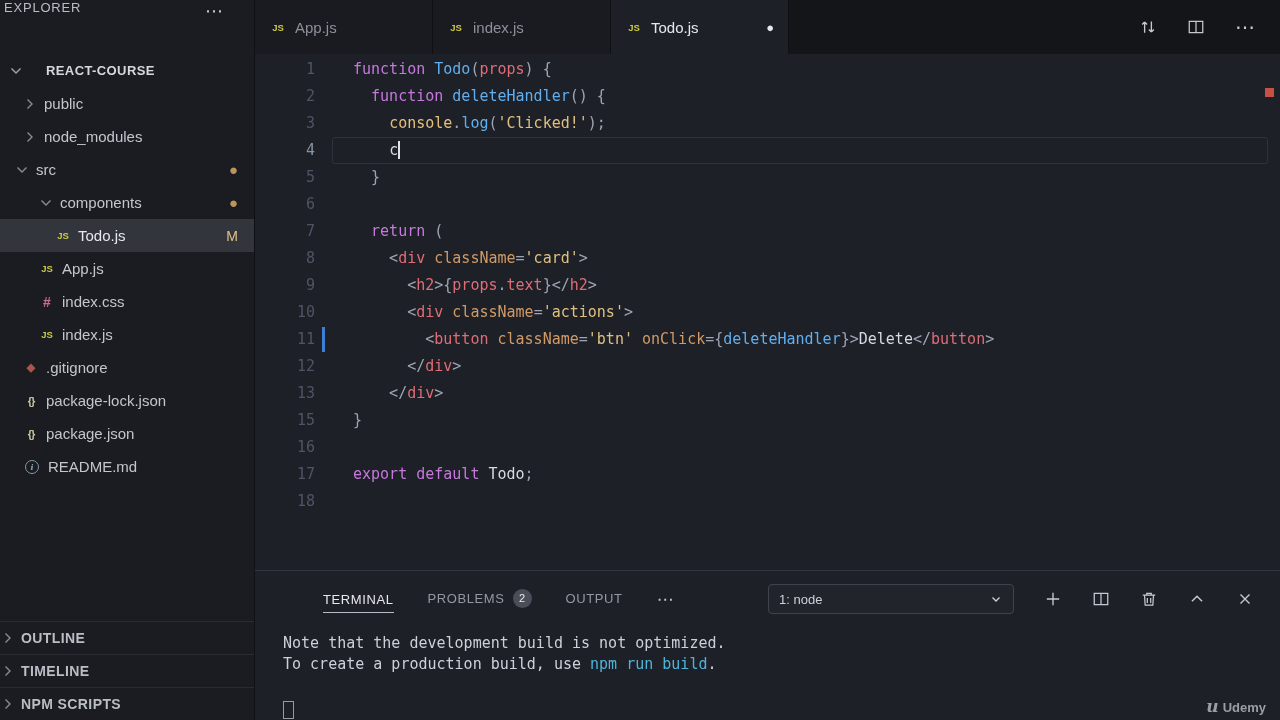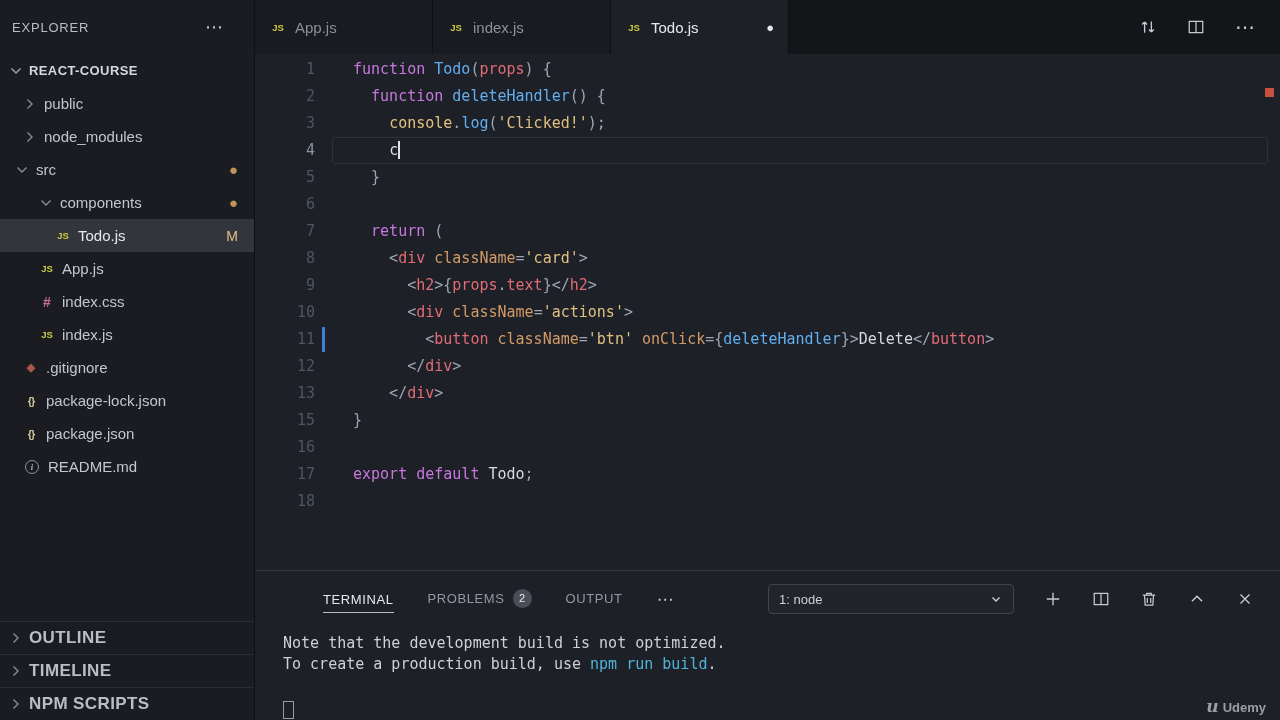--- a/index.html
+++ b/index.html
@@ -6,37 +6,37 @@
   body{
     width:1280px;height:720px;overflow:hidden;
     background:var(--tabbar_bg,#141519);
     font-family:"Liberation Sans",sans-serif;
     -webkit-font-smoothing:antialiased;
   }
   .app{display:flex;width:1280px;height:720px;}
 
   
   .sidebar{width:255px;flex:none;background:var(--sidebar_bg,#1b1c22);display:flex;flex-direction:column;border-right:1px solid var(--dark_border,#0f1014);box-sizing:border-box;}
-  .sb-header{height:54px;flex:none;display:flex;align-items:center;justify-content:space-between;padding:0 30px 0 12px;color:#b9bdc5;font-size:13px;letter-spacing:.8px;}
+  .sb-header{height:54px;flex:none;display:flex;justify-content:space-between;padding:0 30px 0 4px;color:#b9bdc5;font-size:13px;letter-spacing:.8px;}
   .more{font-size:18px;color:var(--icon,#c6cad2);cursor:pointer;letter-spacing:1px;}
-  .root-row{height:33px;flex:none;display:flex;align-items:center;gap:5px;padding-left:8px;font-size:13px;font-weight:bold;letter-spacing:.4px;color:#d5d8de;}
+  .root-row{height:33px;flex:none;display:flex;align-items:center;gap:22px;padding-left:8px;font-size:13px;font-weight:bold;letter-spacing:.4px;color:#d5d8de;}
   .tree{flex:1;overflow:hidden;}
   .trow{height:33px;display:flex;align-items:center;gap:6px;font-size:15px;color:var(--text_normal,#c2c6cd);cursor:pointer;box-sizing:border-box;}
   .trow.selected{background:var(--selection_bg,#33353d);color:var(--text_bright,#e6e8ed);}
   .chev{flex:none;}
   .fi{flex:none;width:18px;display:inline-flex;align-items:center;justify-content:center;font-weight:bold;}
   .fi-js{color:#cbcb41;font-size:9.5px;letter-spacing:0;}
   .fi-css{color:#c76b98;font-size:14px;}
   .fi-json{color:#c9c49a;font-size:11px;letter-spacing:-1px;}
   .fi-git{color:#a8574a;font-size:11px;}
   .fi-info{width:12px;height:12px;margin:0 3px;border:1.2px solid #8398a6;border-radius:50%;color:#8fa1ad;font-size:8px;font-family:"DejaVu Serif",serif;font-style:italic;}
   .badge-dot{margin-left:auto;margin-right:16px;color:var(--modified_dot,#bf935a);font-size:15px;}
   .badge-m{margin-left:auto;margin-right:16px;color:var(--modified_badge,#e2c08d);font-size:14px;font-weight:normal;}
   .sb-sections{margin-top:auto;}
-  .section{height:32px;border-top:1px solid #2a2c33;display:flex;align-items:center;gap:5px;padding-left:8px;color:#b9bdc5;font-size:17px;font-weight:bold;letter-spacing:.4px;cursor:pointer;}
+  .section{height:32px;border-top:1px solid #2a2c33;display:flex;align-items:center;gap:5px;padding-left:0;color:#b9bdc5;font-size:14px;font-weight:bold;letter-spacing:.4px;cursor:pointer;}
 
   
   .main{flex:1;display:flex;flex-direction:column;background:var(--editor_bg,#1e2027);min-width:0;}
   .tabbar{height:54px;flex:none;background:var(--tabbar_bg,#141519);display:flex;align-items:stretch;}
   .tabs{display:flex;}
   .tab{width:178px;box-sizing:border-box;display:flex;align-items:center;gap:8px;padding:0 14px;font-size:15px;color:var(--text_dim,#8b909a);background:var(--tab_inactive_bg,#1a1b21);border-right:1px solid var(--dark_border,#0f1014);cursor:pointer;}
   .tab.active{background:var(--editor_bg,#1e2027);color:var(--text_bright,#e6e8ed);}
   .dirty{margin-left:auto;font-size:13px;color:var(--text_bright,#e6e8ed);}
   .tab-actions{margin-left:auto;display:flex;align-items:center;gap:30px;padding-right:24px;color:var(--icon,#c6cad2);}
   .tab-actions .more{font-size:20px;}

